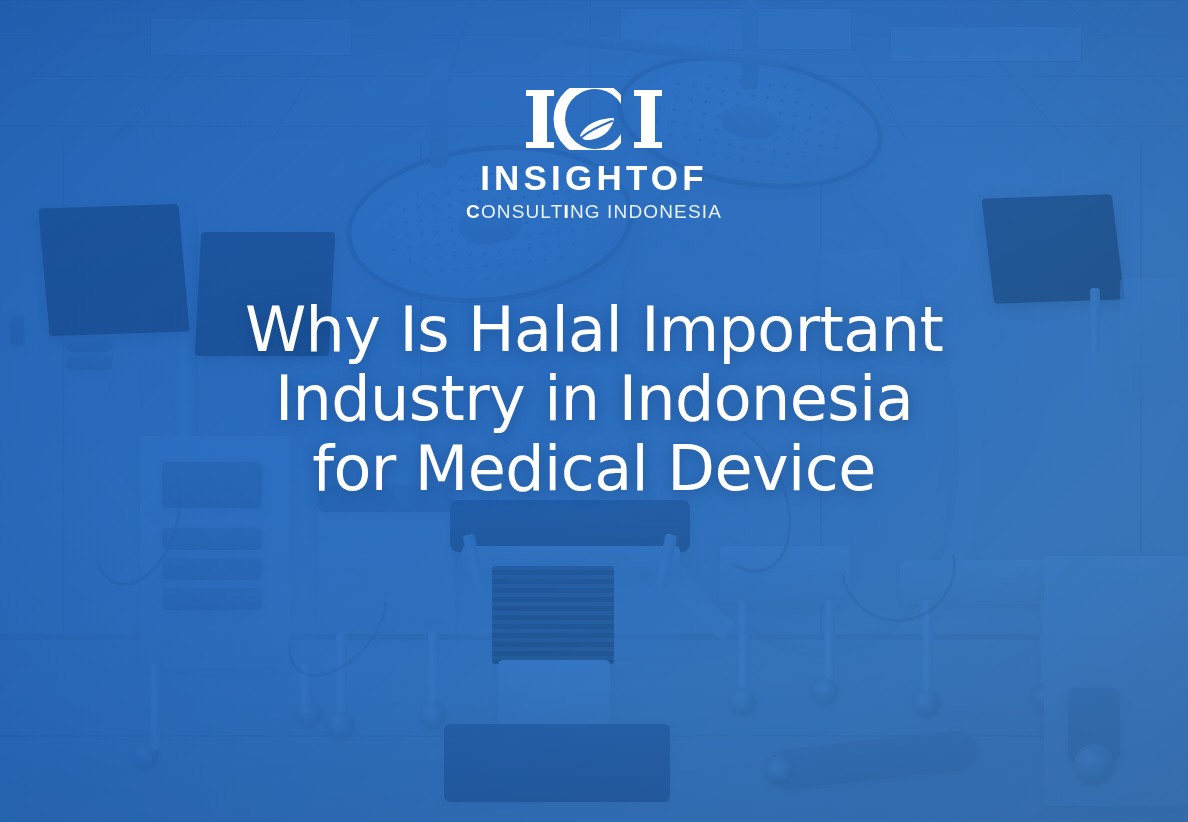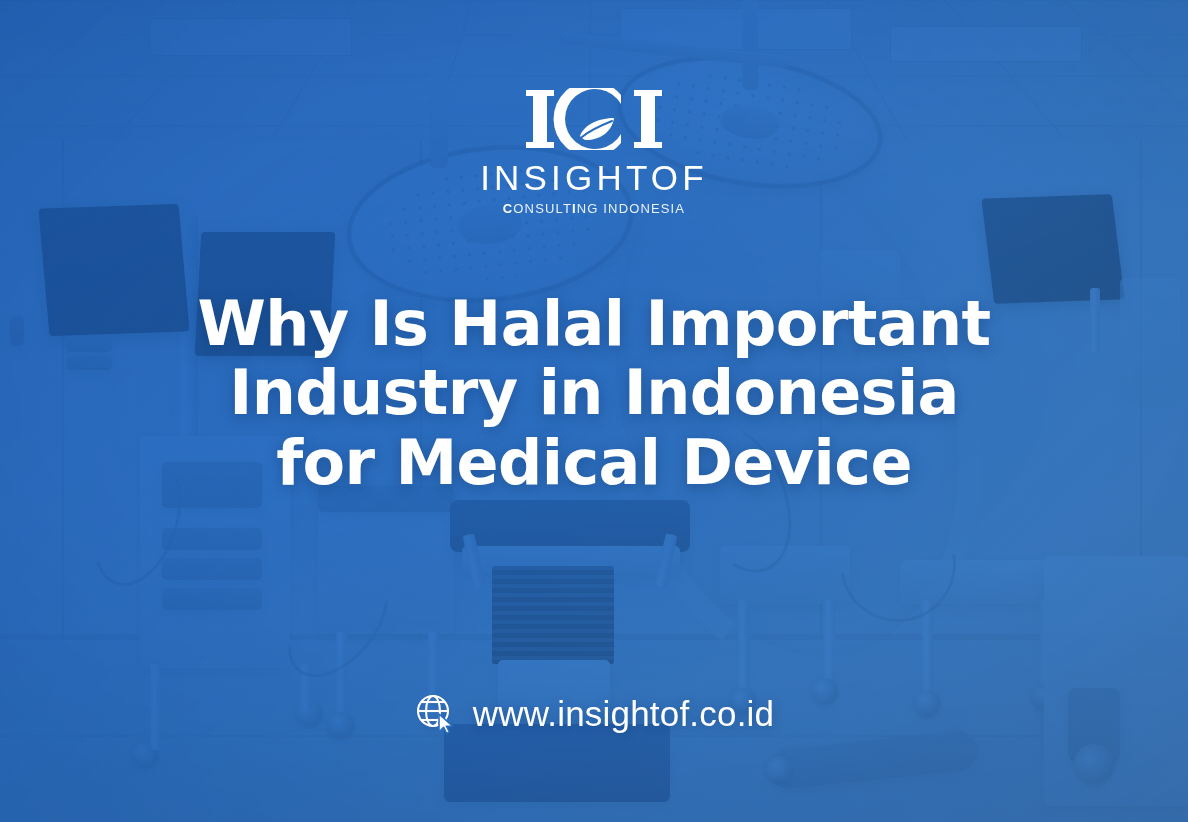--- a/index.html
+++ b/index.html
@@ -216,43 +216,43 @@
     display: flex;
     align-items: center;
     justify-content: center;
     height: 62px;
   }
   .logo-mark svg { display: block; }
   .logo-name {
     margin-top: 10px;
     color: #ffffff;
     font-size: 35px;
-    font-weight: 400;
+    font-weight: 700;
     letter-spacing: 4.2px;
     line-height: 1;
     font-family: "Liberation Sans", sans-serif;
   }
   .logo-tag {
     margin-top: 7px;
     color: #e9f1fa;
-    font-size: 13px;
+    font-size: 19px;
     letter-spacing: 1.15px;
     line-height: 1;
     font-family: "Liberation Sans", sans-serif;
     white-space: nowrap;
   }
   .logo-tag .em { color: #ffffff; font-weight: 700; }
 
   
   .headline {
     margin-top: 74px;
     text-align: center;
     color: #ffffff;
     font-size: 62px;
-    font-weight: 700;
+    font-weight: 400;
     line-height: 1.12;
     letter-spacing: -0.6px;
     text-shadow: 0 3px 14px rgba(12, 48, 96, .38);
     font-family: "DejaVu Sans", sans-serif;
     max-width: 960px;
   }
   .headline .l {
     display: block;
     white-space: nowrap;
   }
@@ -418,30 +418,15 @@
       <div class="logo-name">INSIGHTOF</div>
       <div class="logo-tag"><span class="em">C</span><span>ONSULT</span><span class="em">I</span><span>NG INDONESIA</span></div>
     </div>
 
     <h1 class="headline">
       <span class="l">Why Is Halal Important</span>
       <span class="l">Industry in Indonesia</span>
       <span class="l">for Medical Device</span>
     </h1>
 
-    <div class="url-row">
-      <span class="globe-icon">
-        <svg width="42" height="42" viewBox="0 0 42 42" aria-hidden="true">
-          <g fill="none" stroke="#ffffff" stroke-width="2.1">
-            <circle cx="19" cy="19" r="15"></circle>
-            <ellipse cx="19" cy="19" rx="7" ry="15"></ellipse>
-            <line x1="4" y1="19" x2="34" y2="19"></line>
-            <line x1="7" y1="10" x2="31" y2="10"></line>
-            <line x1="7" y1="28" x2="31" y2="28"></line>
-          </g>
-          <path d="M25 22 L25 40 L29.6 35.4 L32.6 41.4 L35.4 40 L32.4 34.2 L38.6 34.2 Z" fill="#ffffff" stroke="#2a6cc0" stroke-width="1.6" stroke-linejoin="round"></path>
-        </svg>
-      </span>
-      <span class="url-text">www.insightof.co.id</span>
-    </div>
 
   </div>
 </div>
 
 </body></html>

